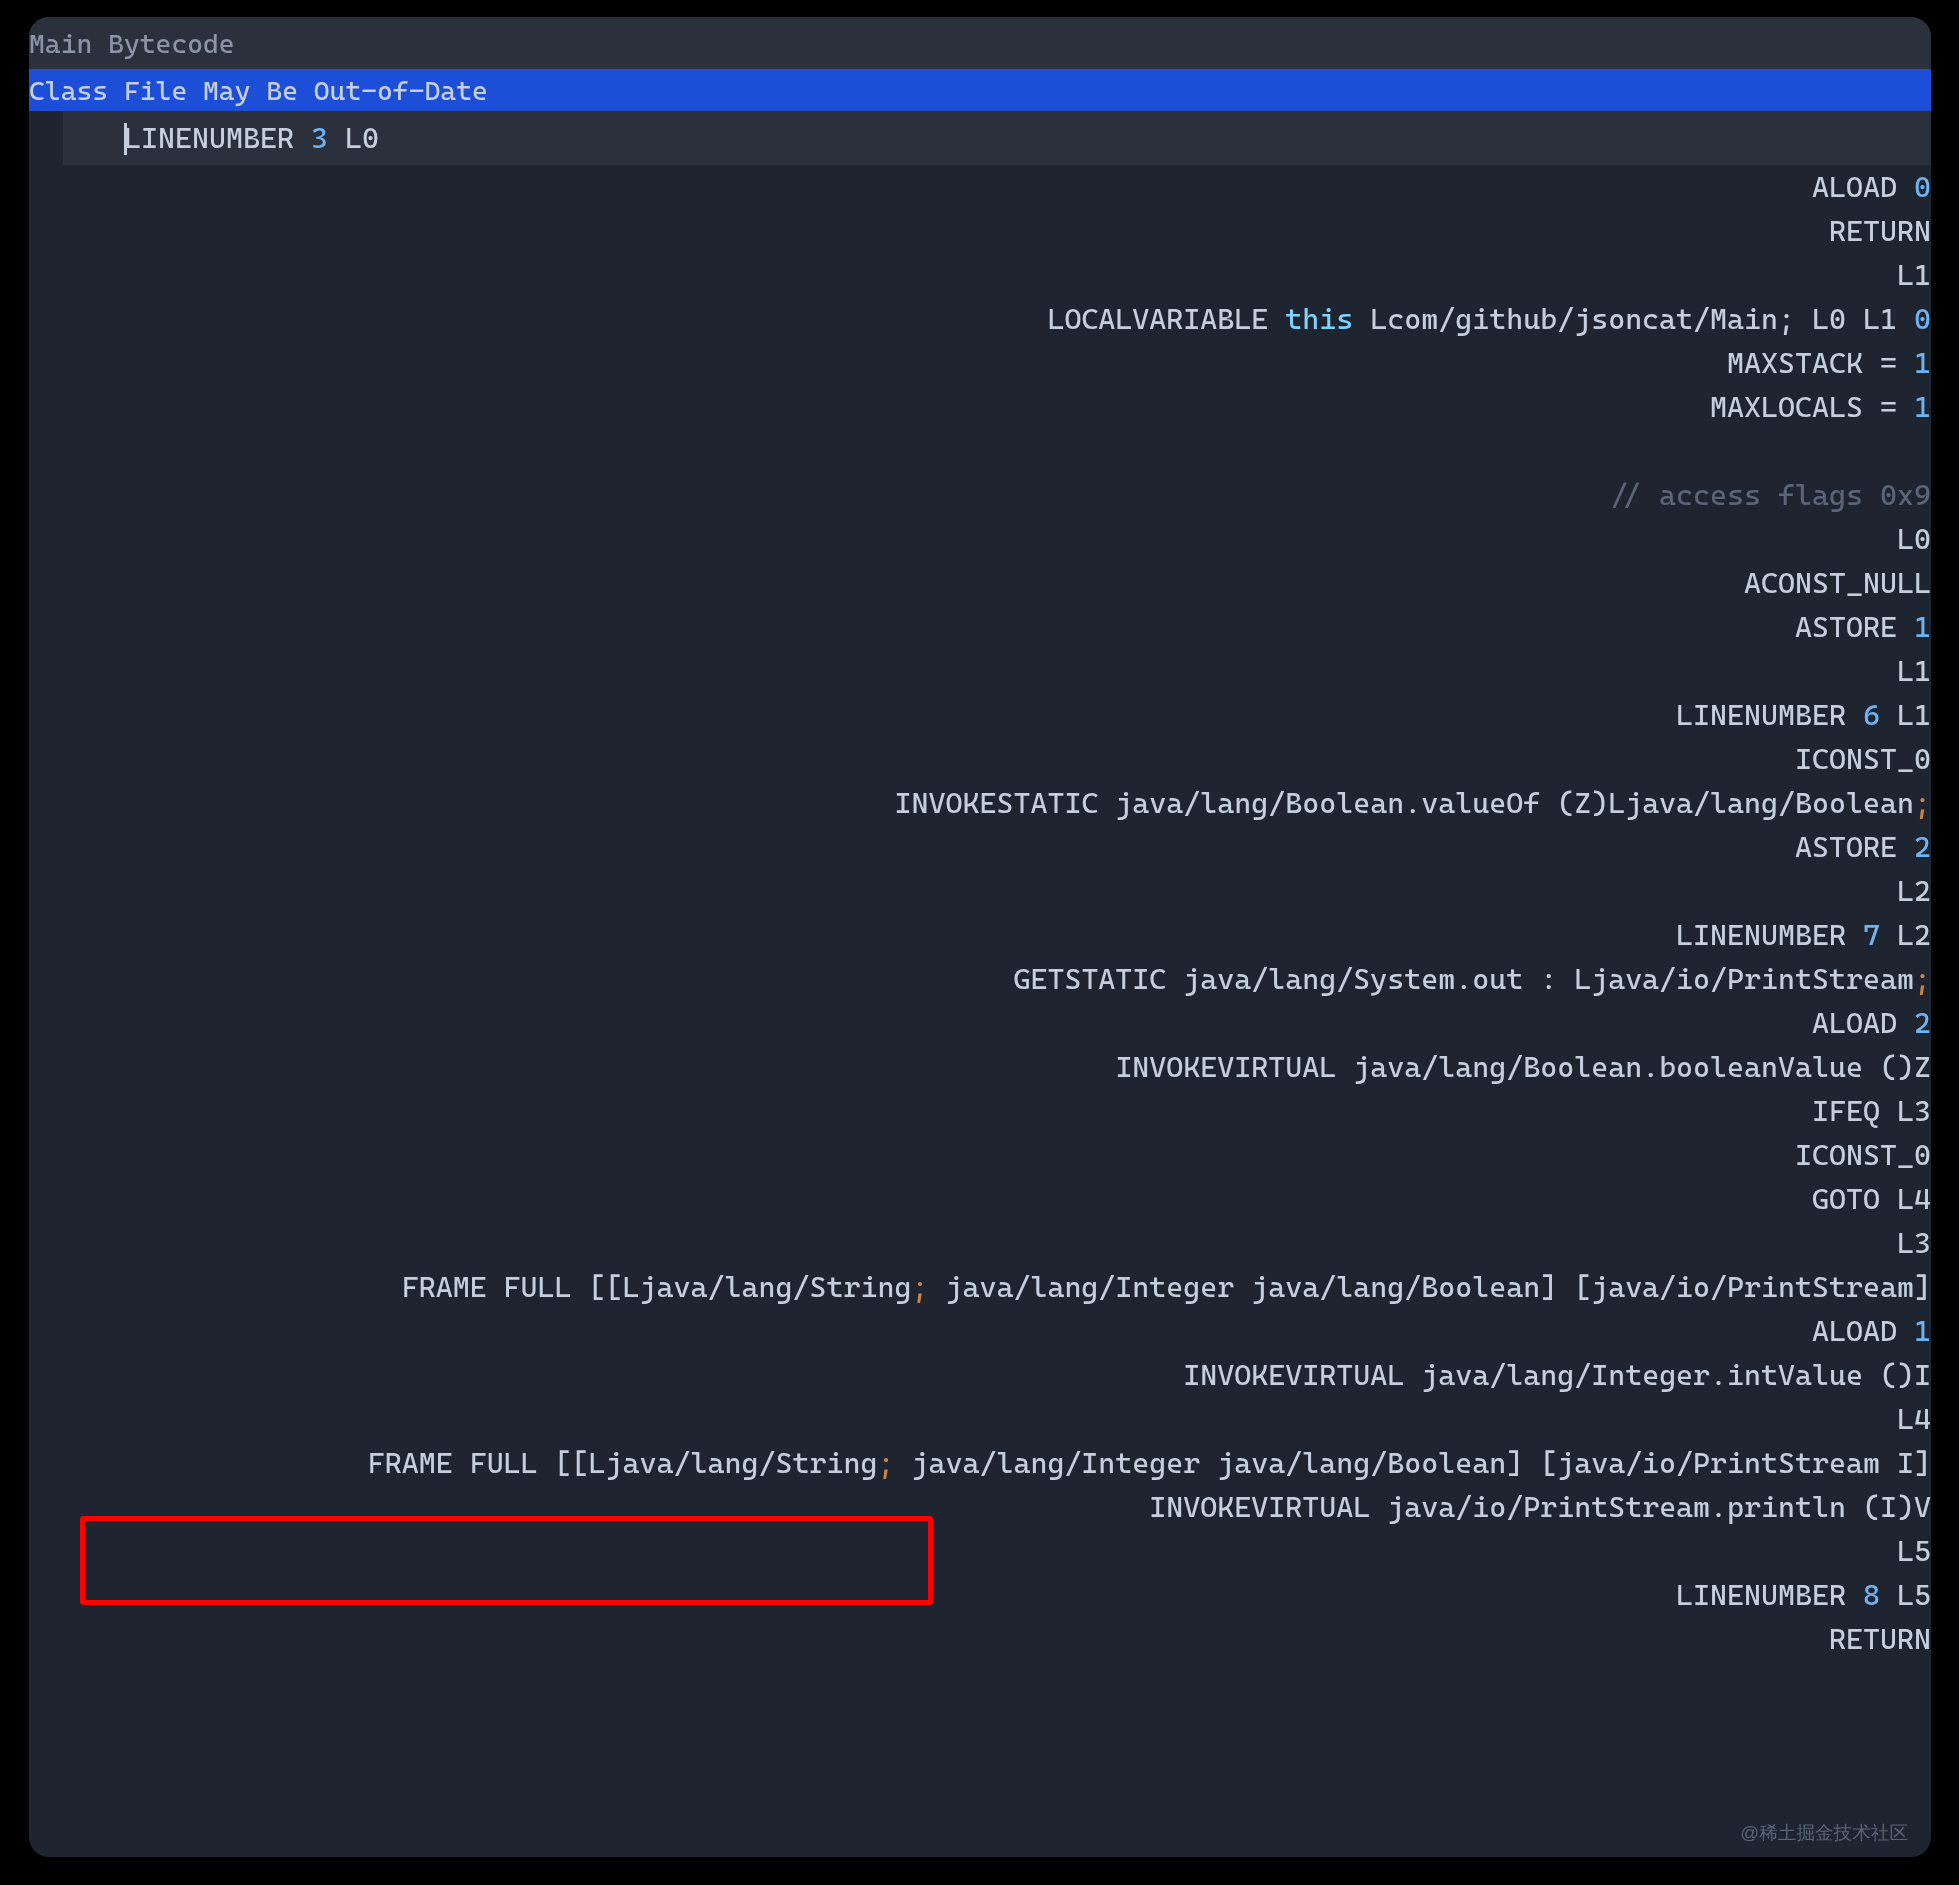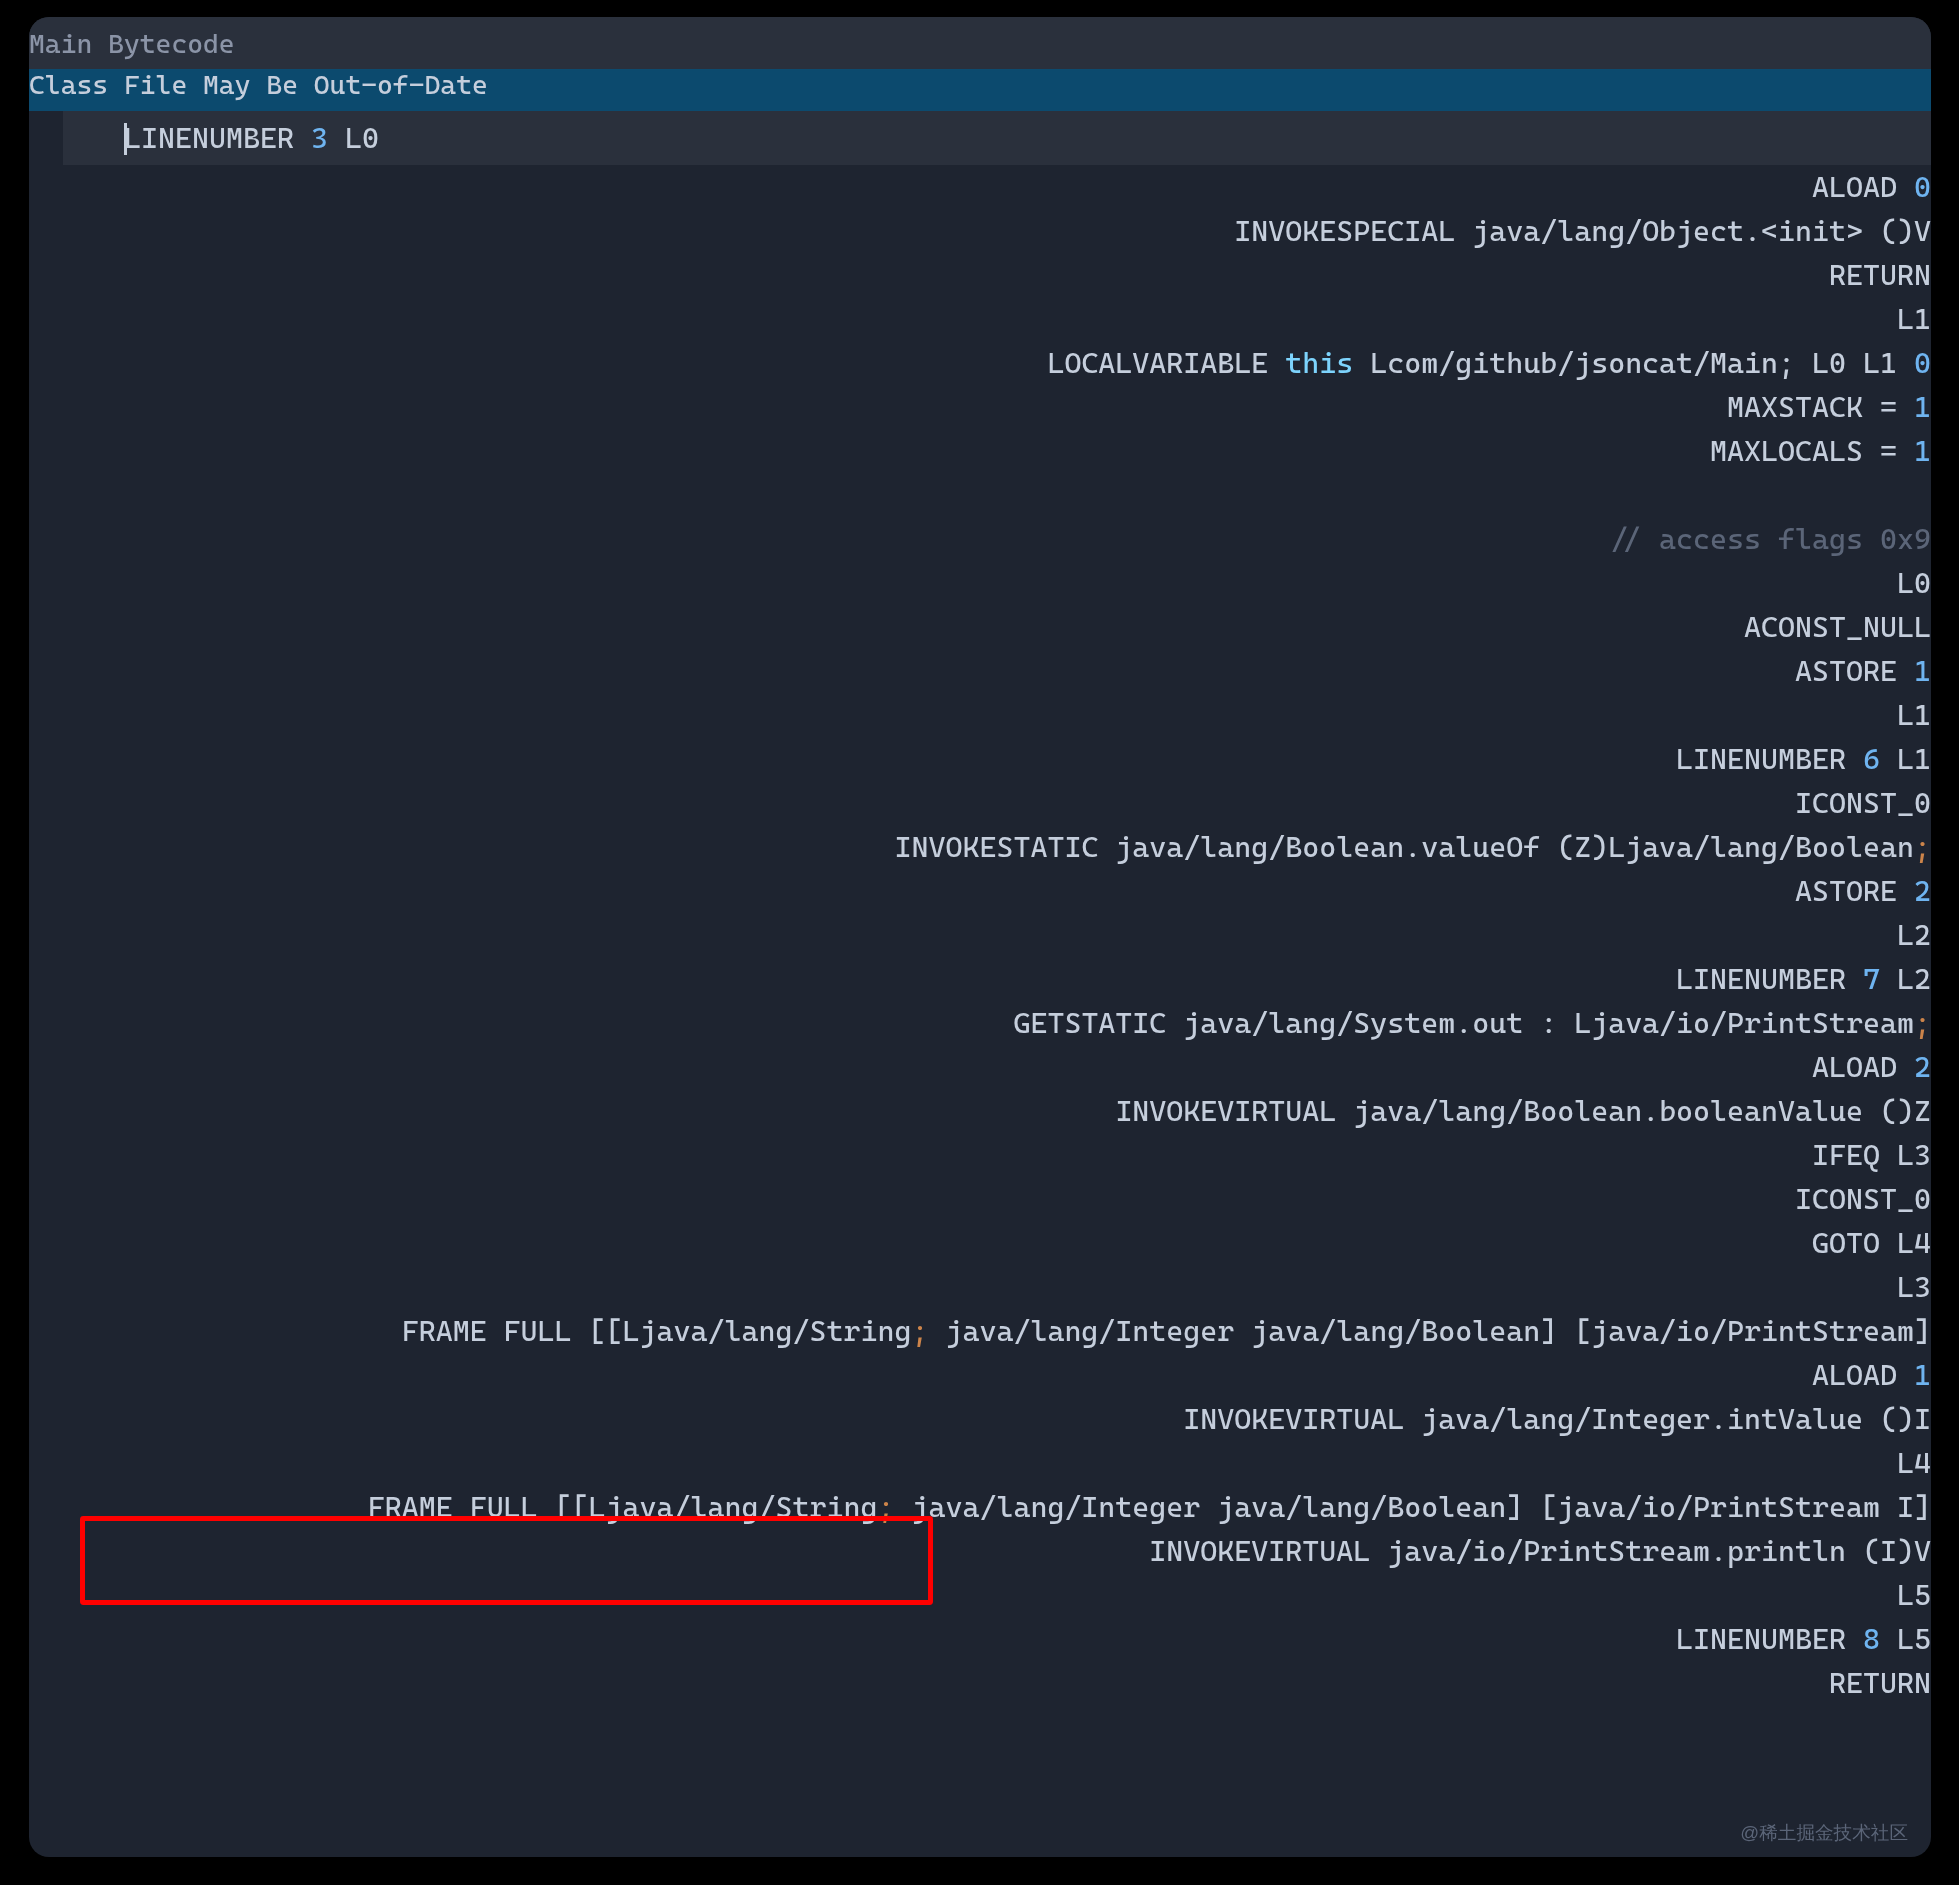--- a/index.html
+++ b/index.html
@@ -28,23 +28,23 @@
     background: #2a303c;
     display: flex;
     align-items: center;
     justify-content: flex-start;
     color: #8b94a7;
     font-size: 27px;
     font-weight: 500;
   }
   .status-bar {
     height: 42px;
-    background: #0c4a6e;
+    background: #1d4ed8;
     display: flex;
-    align-items: flex-start;
+    align-items: center;
     color: #c5cedc;
     font-size: 27px;
     padding-left: 0;
   }
   .highlight-line {
     background: #2a303c;
     padding: 5px 0 5px 61px;
   }
   .code-area {
     flex: 1;
@@ -90,21 +90,20 @@
 <div class="window">
   <div class="title-bar">
     <span>Main Bytecode</span>
   </div>
   <div class="status-bar">
     <span>Class File May Be Out-of-Date</span>
   </div>
   <div class="code-area">
     <div class="highlight-line"><span class="cursor"></span><span>LINENUMBER </span><span class="num">3</span><span> L0</span></div>
     <div class="code-line indent2"><span>ALOAD </span><span class="num">0</span></div>
-    <div class="code-line indent2"><span>INVOKESPECIAL java/lang/Object.&lt;init&gt; ()V</span></div>
     <div class="code-line indent2"><span>RETURN</span></div>
     <div class="code-line indent1"><span>L1</span></div>
     <div class="code-line indent2"><span>LOCALVARIABLE </span><span class="kw-orange">this</span><span> Lcom/github/jsoncat/Main; L0 L1 </span><span class="num">0</span></div>
     <div class="code-line indent2"><span>MAXSTACK = </span><span class="num">1</span></div>
     <div class="code-line indent2"><span>MAXLOCALS = </span><span class="num">1</span></div>
     <div class="code-line">&nbsp;</div>
     <div class="code-line noindent"><span class="comment">// access flags 0x9</span></div>
     <div class="code-line noindent"><span> L0</span></div>
     <div class="code-line indent2"><span>ACONST_NULL</span></div>
     <div class="code-line indent2"><span>ASTORE </span><span class="num">1</span></div>

